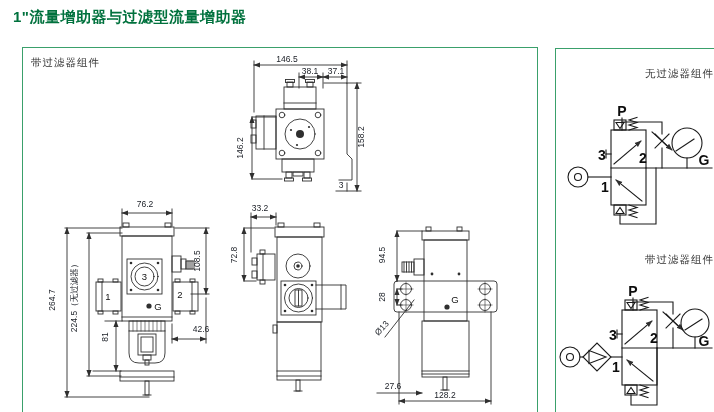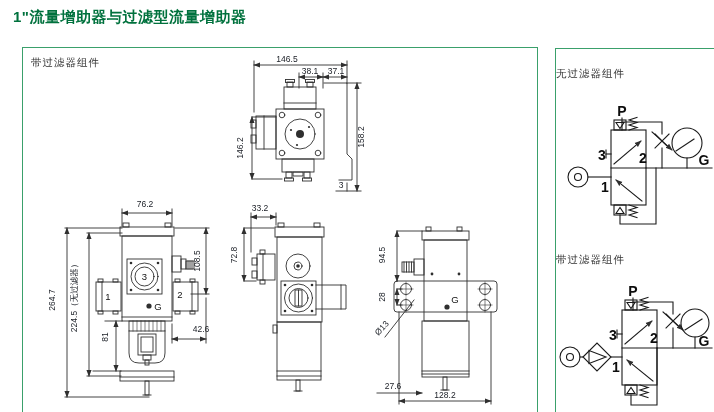--- a/index.html
+++ b/index.html
@@ -14,21 +14,21 @@
   .panel {
     position:absolute; border:1.5px solid #3aa06b; background:#fff;
   }
   #left-panel  { left:22px;  top:47px; width:514px; height:400px; }
   #right-panel { left:555px; top:48px; width:175px; height:400px; }
   .panel-label {
     position:absolute; font-size:10.5px; color:#333; letter-spacing:1px;
   }
   #left-panel-label { left:8px; top:8px; }
   .schem-label {
-    position:absolute; left:0; width:158px; text-align:left;
+    position:absolute; left:0; width:158px; text-align:right;
     font-size:10.5px; color:#333; letter-spacing:1px;
   }
   #schem1-label { top:18px; }
   #schem2-label { top:204px; }
   svg.draw { position:absolute; overflow:visible; }
   svg.draw line, svg.draw path, svg.draw rect, svg.draw circle,
   svg.draw polyline, svg.draw polygon {
     stroke:#2f2f2f; fill:none; stroke-width:0.9;
     stroke-linecap:square; stroke-linejoin:miter;
   }

